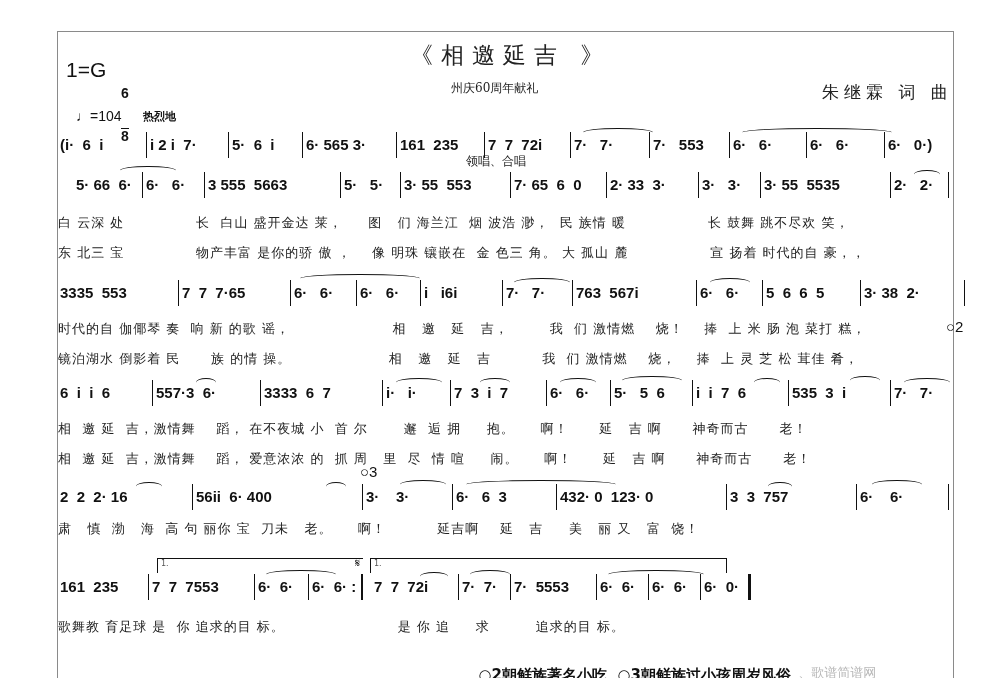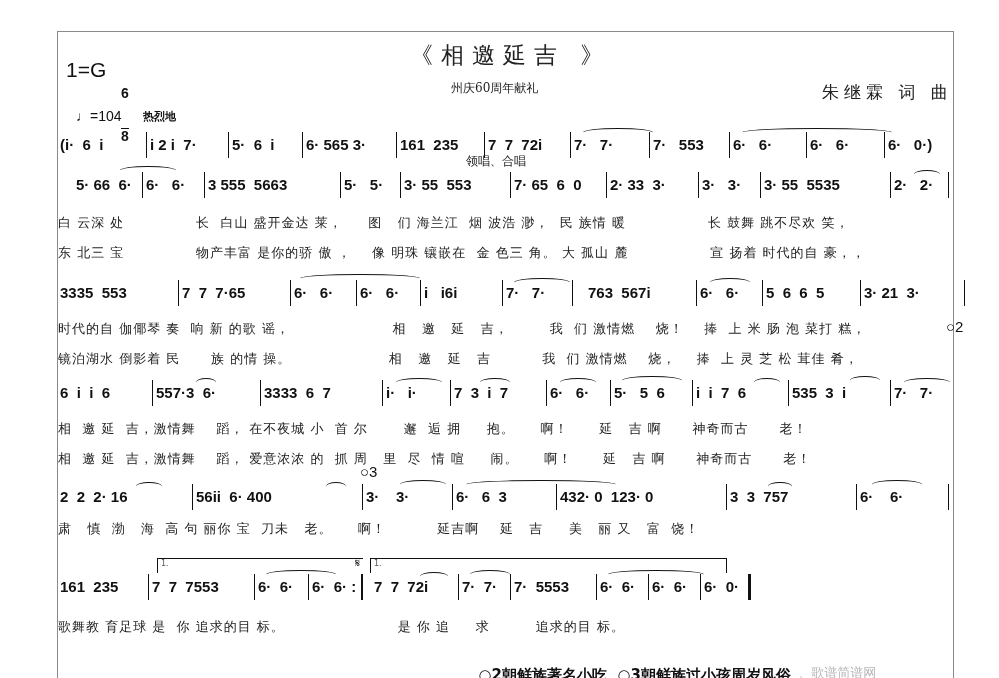--- a/index.html
+++ b/index.html
@@ -109,27 +109,27 @@
   <span class="m" style="left:122px">7  7  7·65</span>
   <span class="bar" style="left:230px"></span>
   <span class="m" style="left:234px">6·   6·</span>
   <span class="bar" style="left:296px"></span>
   <span class="m" style="left:300px">6·   6·</span>
   <span class="bar" style="left:360px"></span>
   <span class="m" style="left:364px">i   i6i</span>
   <span class="bar" style="left:442px"></span>
   <span class="m" style="left:446px">7·   7·</span>
   <span class="bar" style="left:512px"></span>
-  <span class="m" style="left:528px">763  567i</span>
+  <span class="m" style="left:516px">763  567i</span>
   <span class="bar" style="left:636px"></span>
   <span class="m" style="left:640px">6·   6·</span>
   <span class="bar" style="left:702px"></span>
   <span class="m" style="left:706px">5  6  6  5</span>
   <span class="bar" style="left:800px"></span>
-  <span class="m" style="left:804px">3· 21  3·</span>
+  <span class="m" style="left:804px">3· 38  2·</span>
   <span class="bar" style="left:904px"></span>
   <div class="slur" style="left:240px;top:-10px;width:120px"></div>
   <div class="slur" style="left:454px;top:-6px;width:56px"></div>
   <div class="slur" style="left:650px;top:-6px;width:40px"></div>
 </div>
 <div class="lyr" style="top:320px">时代的自 伽倻琴 奏  响 新 的歌 谣，                    相   邀   延   吉，        我  们 激情燃    烧！    捧  上 米 肠 泡 菜打 糕，</div>
 <div class="abs" style="left:946px;top:318px;font-size:15px;font-family:'Liberation Sans',sans-serif">○2</div>
 <div class="lyr" style="top:350px">镜泊湖水 倒影着 民      族 的情 操。                   相   邀   延   吉          我  们 激情燃    烧，    捧  上 灵 芝 松 茸佳 肴，</div>
 
 <div class="staff" style="top:384px;">

